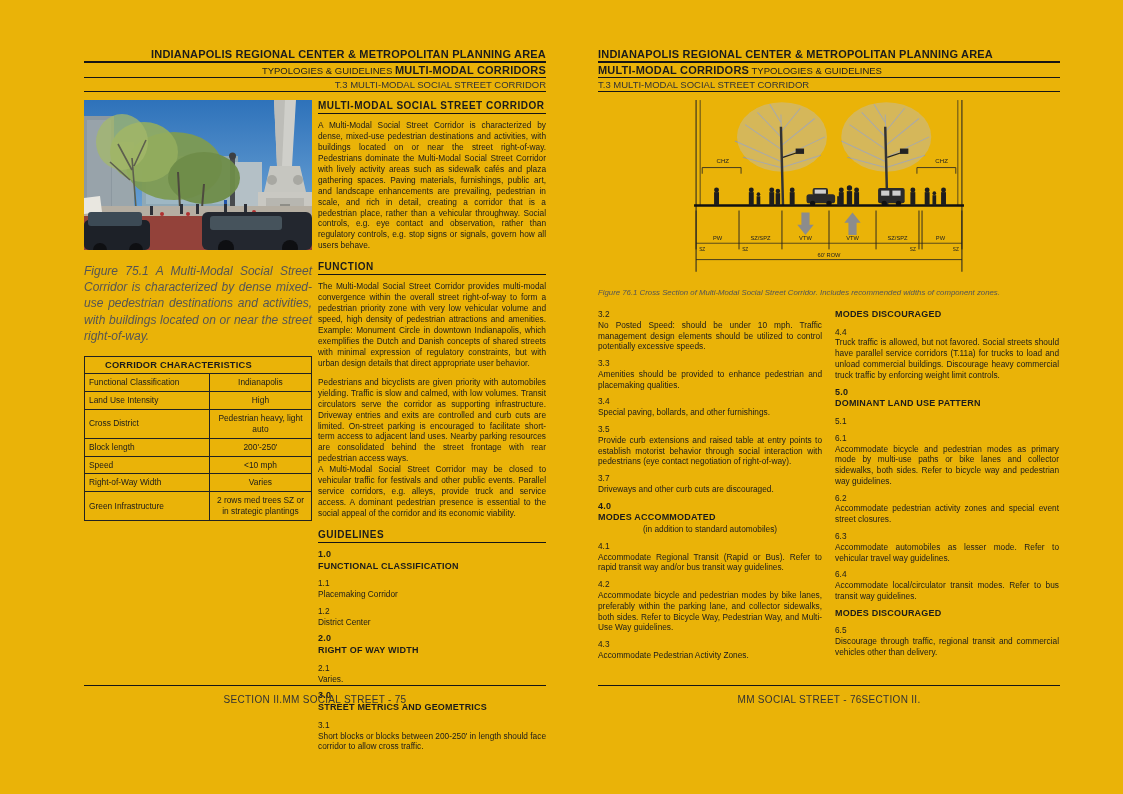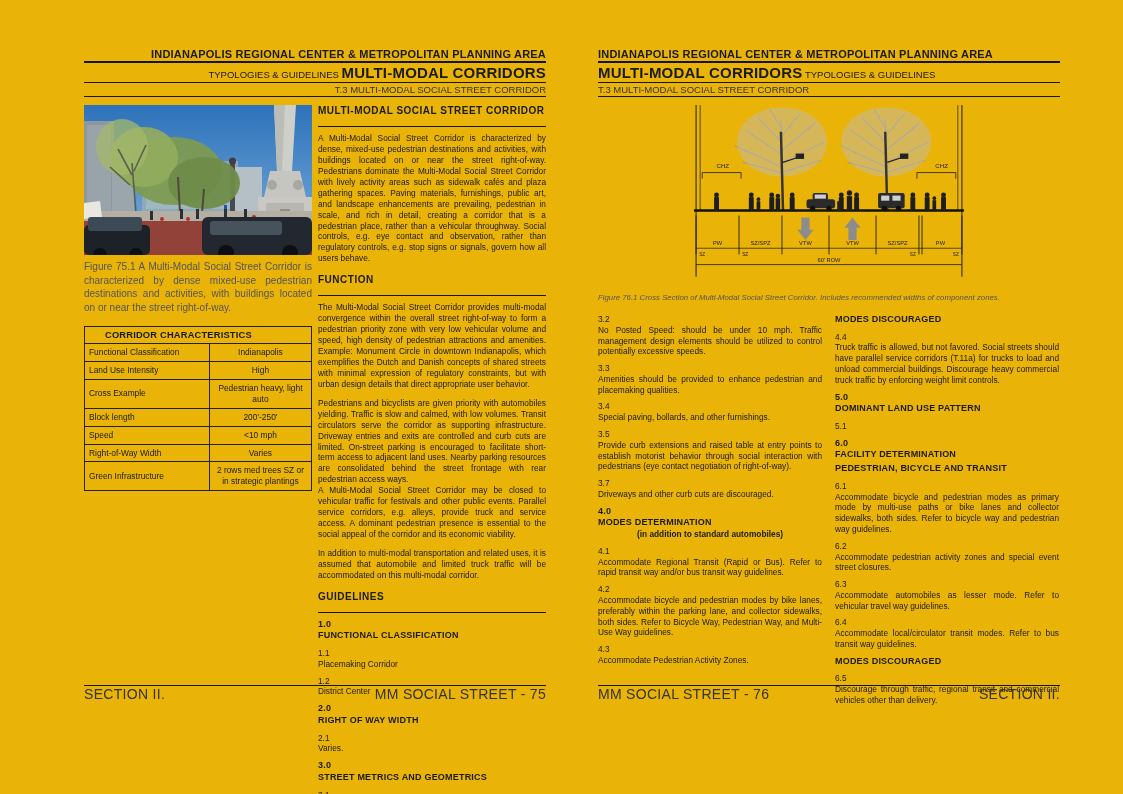--- a/index.html
+++ b/index.html
@@ -5,52 +5,52 @@
   html,body{margin:0;padding:0;background:#ffffff;}
   .canvas{position:relative;width:1123px;height:794px;background:#eab308;overflow:hidden;
           font-family:"Liberation Sans",sans-serif;color:#1b1b1b;}
   .page{position:absolute;top:48px;width:462px;height:660px;}
   #page-left{left:84px;}
   #page-right{left:598px;}
 
   
   .hdr1{font-weight:bold;font-size:11px;letter-spacing:.2px;padding-bottom:1px;border-bottom:2px solid #151515;}
   .hdr2{font-size:9.5px;padding:1px 0 1px;border-bottom:1.2px solid #151515;}
-  .hdr2 b{font-size:15px;letter-spacing:.2px;}
+  .hdr2 b{font-size:11px;letter-spacing:.2px;}
   .hdr3{font-size:9.5px;padding:1px 0 1px;border-bottom:1.2px solid #151515;color:#333;}
   .ra{text-align:right;}
 
   
   .cols{display:flex;gap:6px;margin-top:8px;}
   .col{width:228px;}
 
   .photo{width:228px;height:150px;display:block;}
-  .caption{font-size:10px;color:#555;line-height:1.35;margin-top:5px;text-align:justify;}
+  .caption{font-size:12px;font-style:italic;color:#555;line-height:1.35;margin-top:13px;text-align:justify;}
 
   table.char{border-collapse:collapse;width:100%;margin-top:12px;border:1.6px solid #222;}
   table.char th{border:1px solid #222;font-size:9.3px;text-align:left;padding:3px 20px;letter-spacing:.2px;}
   table.char td{border:1px solid #222;font-size:8.4px;padding:3px 4px;line-height:1.3;}
   table.char td.val{text-align:center;width:45%;}
 
   .sec-head{font-weight:bold;font-size:10px;letter-spacing:.5px;border-bottom:1.6px solid #151515;
-            padding-bottom:10px;margin:0 0 6px;}
+            padding-bottom:2px;margin:0 0 6px;}
   .sec{margin-bottom:10px;}
   .sec p{font-size:8.3px;line-height:1.32;text-align:justify;margin:0 0 8px;}
   .sec p.tight{margin:0;}
 
   .g-item{display:flex;font-size:8.3px;line-height:1.3;margin-bottom:6px;flex-direction:column;}
   .g-num{width:38px;flex:none;}
   .g-text{flex:1;text-align:justify;}
   .g-head{font-weight:bold;font-size:9px;letter-spacing:.2px;}
   .g-head .g-text{text-align:left;}
-  .g-sub{font-weight:bold;font-size:8.3px;text-align:center;letter-spacing:0;}
+  .g-sub{font-weight:normal;font-size:8.3px;text-align:center;letter-spacing:0;}
   .g-line2{margin-top:2px;}
 
   .footer{position:absolute;left:0;top:637px;width:100%;border-top:1.2px solid #151515;
-          display:flex;justify-content:space-between;font-size:14px;padding-top:0;color:#333;letter-spacing:.3px;}
+          display:flex;justify-content:center;font-size:10px;padding-top:8px;color:#333;letter-spacing:.3px;}
 
   
   .diagram-wrap{text-align:center;margin-top:4px;}
   .rcols{display:flex;gap:13px;margin-top:12px;}
   .rcol{width:224px;}
   .fig-caption{font-size:7.8px;font-style:italic;color:#555;margin-top:6px;text-align:left;}
 </style>
 </head>
 <body>
 
@@ -148,21 +148,21 @@
           <tbody>
               <tr>
                 <td>Functional Classification</td>
                 <td class="val">Indianapolis</td>
               </tr>
               <tr>
                 <td>Land Use Intensity</td>
                 <td class="val">High</td>
               </tr>
               <tr>
-                <td>Cross Example</td>
+                <td>Cross District</td>
                 <td class="val">Pedestrian heavy, light auto</td>
               </tr>
               <tr>
                 <td>Block length</td>
                 <td class="val">200'-250'</td>
               </tr>
               <tr>
                 <td>Speed</td>
                 <td class="val">&lt;10 mph</td>
               </tr>
@@ -181,21 +181,20 @@
       <div class="col">
         <div class="sec">
           <div class="sec-head">MULTI-MODAL SOCIAL STREET CORRIDOR</div>
           <p>A Multi-Modal Social Street Corridor is characterized by dense, mixed-use pedestrian destinations and activities, with buildings located on or near the street right-of-way. Pedestrians dominate the Multi-Modal Social Street Corridor with lively activity areas such as sidewalk cafés and plaza gathering spaces. Paving materials, furnishings, public art, and landscape enhancements are prevailing, pedestrian in scale, and rich in detail, creating a corridor that is a pedestrian place, rather than a vehicular throughway. Social controls, e.g. eye contact and observation, rather than regulatory controls, e.g. stop signs or signals, govern how all users behave.</p>
         </div>
         <div class="sec">
           <div class="sec-head">FUNCTION</div>
           <p>The Multi-Modal Social Street Corridor provides multi-modal convergence within the overall street right-of-way to form a pedestrian priority zone with very low vehicular volume and speed, high density of pedestrian attractions and amenities. Example: Monument Circle in downtown Indianapolis, which exemplifies the Dutch and Danish concepts of shared streets with minimal expression of regulatory constraints, but with urban design details that direct appropriate user behavior.</p>
           <p class="tight">Pedestrians and bicyclists are given priority with automobiles yielding. Traffic is slow and calmed, with low volumes. Transit circulators serve the corridor as supporting infrastructure. Driveway entries and exits are controlled and curb cuts are limited. On-street parking is encouraged to facilitate short-term access to adjacent land uses. Nearby parking resources are consolidated behind the street frontage with rear pedestrian access ways.</p>
           <p>A Multi-Modal Social Street Corridor may be closed to vehicular traffic for festivals and other public events. Parallel service corridors, e.g. alleys, provide truck and service access. A dominant pedestrian presence is essential to the social appeal of the corridor and its economic viability.</p>
-          <p>In addition to multi-modal transportation and related uses, it is assumed that automobile and limited truck traffic will be accommodated on this multi-modal corridor.</p>
         </div>
         <div class="sec">
           <div class="sec-head">GUIDELINES</div>
           <div>
               <div class="g-item g-head">
                 <div class="g-num">1.0</div>
                 <div class="g-text">
                   <div>FUNCTIONAL CLASSIFICATION</div>
                 </div>
               </div>
@@ -424,21 +423,21 @@
             </div>
             <div class="g-item">
               <div class="g-num">3.7</div>
               <div class="g-text">
                 <div>Driveways and other curb cuts are discouraged.</div>
               </div>
             </div>
             <div class="g-item g-head">
               <div class="g-num">4.0</div>
               <div class="g-text">
-                <div>MODES DETERMINATION</div>
+                <div>MODES ACCOMMODATED</div>
                 <div class="g-sub">(in addition to standard automobiles)</div>
               </div>
             </div>
             <div class="g-item">
               <div class="g-num">4.1</div>
               <div class="g-text">
                 <div>Accommodate Regional Transit (Rapid or Bus). Refer to rapid transit way and/or bus transit way guidelines.</div>
               </div>
             </div>
             <div class="g-item">
@@ -471,27 +470,20 @@
             </div>
             <div class="g-item g-head">
               <div class="g-num">5.0</div>
               <div class="g-text">
                 <div>DOMINANT LAND USE PATTERN</div>
               </div>
             </div>
             <div class="g-item">
               <div class="g-num">5.1</div>
             </div>
-            <div class="g-item g-head">
-              <div class="g-num">6.0</div>
-              <div class="g-text">
-                <div>FACILITY DETERMINATION</div>
-                <div class="g-line2">PEDESTRIAN, BICYCLE AND TRANSIT</div>
-              </div>
-            </div>
             <div class="g-item">
               <div class="g-num">6.1</div>
               <div class="g-text">
                 <div>Accommodate bicycle and pedestrian modes as primary mode by multi-use paths or bike lanes and collector sidewalks, both sides. Refer to bicycle way and pedestrian way guidelines.</div>
               </div>
             </div>
             <div class="g-item">
               <div class="g-num">6.2</div>
               <div class="g-text">
                 <div>Accommodate pedestrian activity zones and special event street closures.</div>

